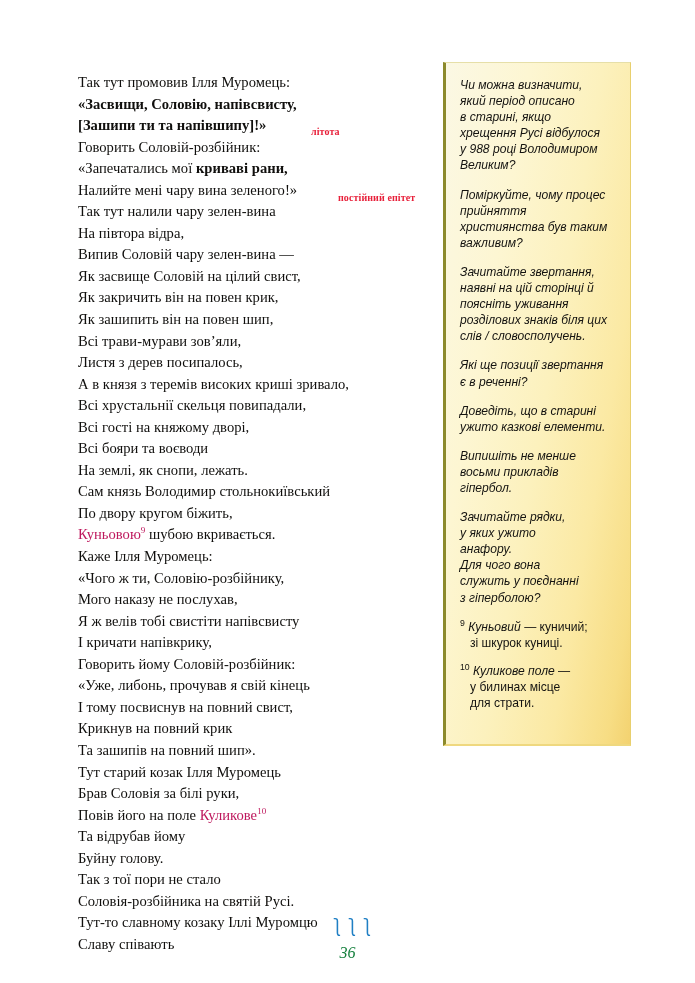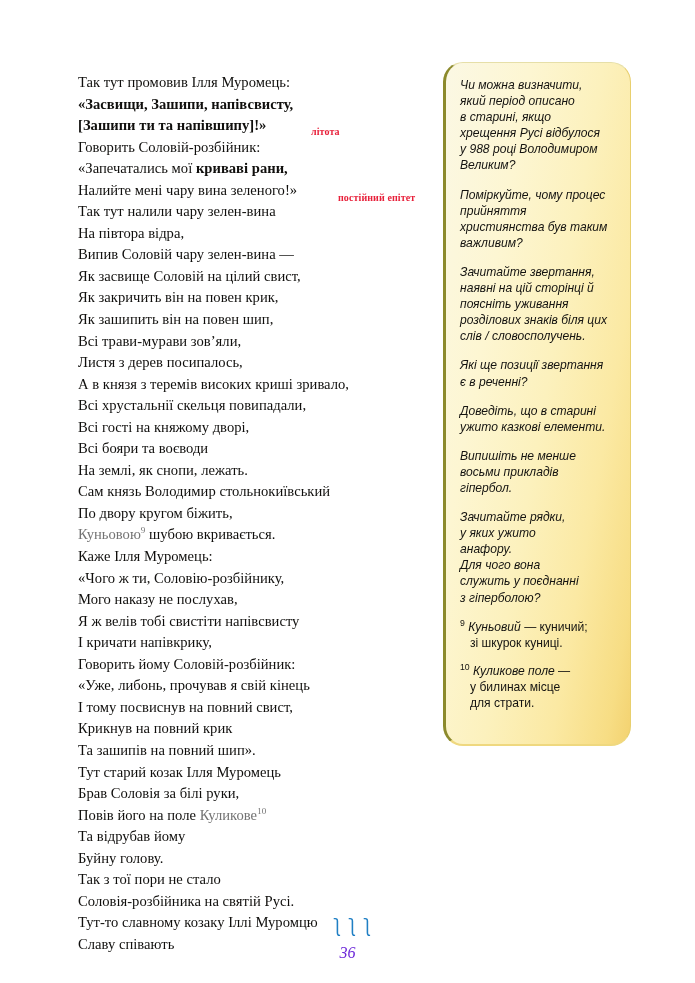--- a/index.html
+++ b/index.html
@@ -30,21 +30,21 @@
     white-space: nowrap;
     position: relative;
     letter-spacing: 0.02px;
   }
   .poem-line.bold {
     font-weight: bold;
   }
   .bold-seg { font-weight: bold; margin-top: 48px; }
 
   .blue-term {
-    color: #737373;
+    color: #be185d;
   }
   .blue-term sup {
     font-size: 0.62em;
     vertical-align: super;
     line-height: 0;
   }
 
   
   .annot {
     position: absolute;
@@ -75,21 +75,21 @@
   #flourish-row .fl { display: inline-block; transform: scaleX(-1); }
   #page-number {
     position: absolute;
     left: 0;
     top: 944px;
     width: 695px;
     text-align: center;
     font-family: "Liberation Serif", "DejaVu Serif", serif;
     font-style: italic;
     font-size: 16px;
-    color: #6d28d9;
+    color: #15803d;
   }
 
   
   #sidebar {
     position: absolute;
     left: 443px;
     top: 62px;
     width: 188px;
     height: 684px;
     background: linear-gradient(100deg,
@@ -99,21 +99,20 @@
                 #fbe9a3 74%,
                 #f7dd84 92%,
                 #f3d270 100%);
     border-left: 3px solid #8c8a2c;
     border-top: 1px solid #e6dfa8;
     border-right: 1px solid #e8cf6e;
     border-bottom: 2px solid #efd87f;
     box-sizing: border-box;
     padding: 14px 12px 10px 14px;
     overflow: hidden;
-    border-radius: 20px;
   }
   .side-q {
     font-family: "Liberation Sans", "DejaVu Sans", sans-serif;
     font-style: italic;
     font-size: 12.1px;
     line-height: 16.1px;
     color: #141310;
     margin: 0 0 13px 0;
     white-space: pre-line;
   }
@@ -136,21 +135,21 @@
   .footnote .fn-head {
     font-style: italic;
   }
   #footnote-block { margin-top: 12px; }
 </style>
 </head>
 <body>
 
 <div id="poem-column">
     <div class="poem-line">Так тут промовив Ілля Муромець:</div>
-    <div class="poem-line bold">«Засвищи, Зашипи, напівсвисту,</div>
+    <div class="poem-line bold">«Засвищи, Соловію, напівсвисту,</div>
     <div class="poem-line bold">[Зашипи ти та напівшипу]!»</div>
     <div class="poem-line">Говорить Соловій-розбійник:</div>
     <div class="poem-line">«Запечатались мої <span class="bold-seg">криваві рани,</span></div>
     <div class="poem-line">Налийте мені чару вина зеленого!»</div>
     <div class="poem-line">Так тут налили чару зелен-вина</div>
     <div class="poem-line">На півтора відра,</div>
     <div class="poem-line">Випив Соловій чару зелен-вина —</div>
     <div class="poem-line">Як засвище Соловій на цілий свист,</div>
     <div class="poem-line">Як закричить він на повен крик,</div>
     <div class="poem-line">Як зашипить він на повен шип,</div>

